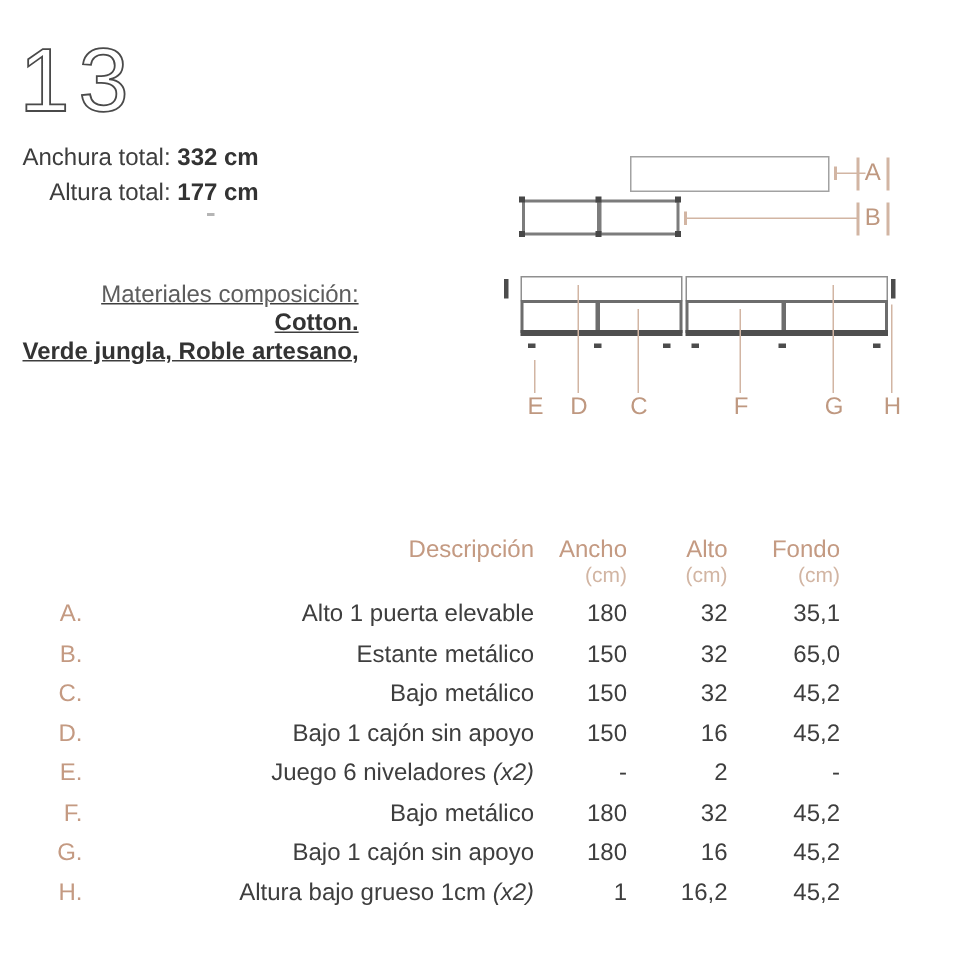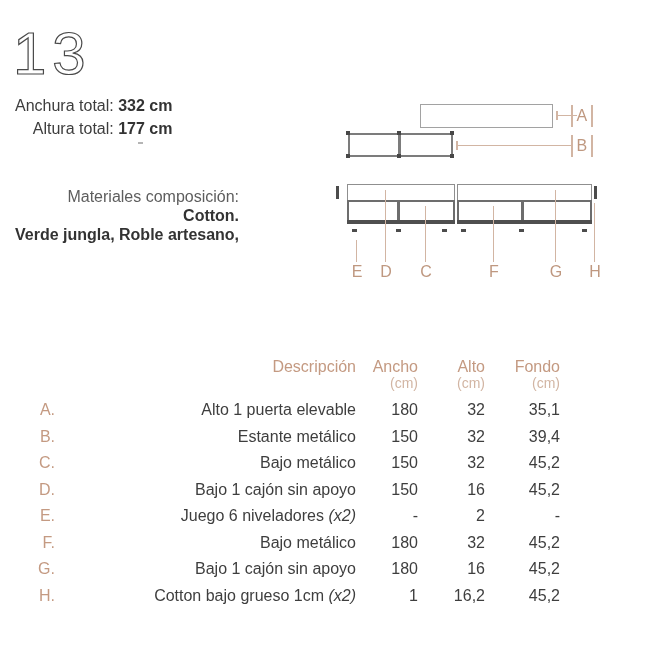--- a/index.html
+++ b/index.html
@@ -21,21 +21,21 @@
     color:#4a4a4a;
     font-weight:400;
   }
   @supports (-webkit-text-stroke: 1px #000) {
     .big-number { color:#ffffff; -webkit-text-stroke:1.2px #4a4a4a; }
   }
   .dims { left:15px; top:94px; font-size:16px; line-height:23px; color:#3d3d3d; }
   .dims b { font-weight:bold; color:#333; }
   .small-mark { left:138px; top:142px; width:5px; height:2px; background:#b5b5b5; }
 
-  .materials { left:15px; top:187px; font-size:16px; line-height:19px; }
+  .materials { left:15px; top:187px; font-size:16px; line-height:19px;text-decoration:underline; }
   .materials .mat-label { color:#5d5d5d; font-weight:400; }
   .materials .mat-value { color:#333; font-weight:bold; }
 
   .rect-light { border:1.5px solid #a2a2a2; background:#fff; }
   .rect-mid   { border:1.5px solid #8f8f8f; background:#fff; }
   .rect-dark  { border:2px solid #6d6d6d; background:#fff; }
   .rect-b     { border:2px solid #7c7c7c; background:#fff; }
   .dot { width:4px; height:4px; background:#474747; }
   .divider-b { background:#7c7c7c; }
   .divider-dark { background:#6d6d6d; }
@@ -202,21 +202,21 @@
   <span class="cell-letter">A.</span>
   <span class="cell-desc"><span>Alto 1 puerta elevable</span><span class="sfx"></span></span>
   <span class="cell-num">180</span>
   <span class="cell-num">32</span>
   <span class="cell-num">35,1</span>
 
   <span class="cell-letter">B.</span>
   <span class="cell-desc"><span>Estante metálico</span><span class="sfx"></span></span>
   <span class="cell-num">150</span>
   <span class="cell-num">32</span>
-  <span class="cell-num">39,4</span>
+  <span class="cell-num">65,0</span>
 
   <span class="cell-letter">C.</span>
   <span class="cell-desc"><span>Bajo metálico</span><span class="sfx"></span></span>
   <span class="cell-num">150</span>
   <span class="cell-num">32</span>
   <span class="cell-num">45,2</span>
 
   <span class="cell-letter">D.</span>
   <span class="cell-desc"><span>Bajo 1 cajón sin apoyo</span><span class="sfx"></span></span>
   <span class="cell-num">150</span>
@@ -235,17 +235,17 @@
   <span class="cell-num">32</span>
   <span class="cell-num">45,2</span>
 
   <span class="cell-letter">G.</span>
   <span class="cell-desc"><span>Bajo 1 cajón sin apoyo</span><span class="sfx"></span></span>
   <span class="cell-num">180</span>
   <span class="cell-num">16</span>
   <span class="cell-num">45,2</span>
 
   <span class="cell-letter">H.</span>
-  <span class="cell-desc"><span>Cotton bajo grueso 1cm</span><span class="sfx"> (x2)</span></span>
+  <span class="cell-desc"><span>Altura bajo grueso 1cm</span><span class="sfx"> (x2)</span></span>
   <span class="cell-num">1</span>
   <span class="cell-num">16,2</span>
   <span class="cell-num">45,2</span>
 </div>
 
 </body></html>

